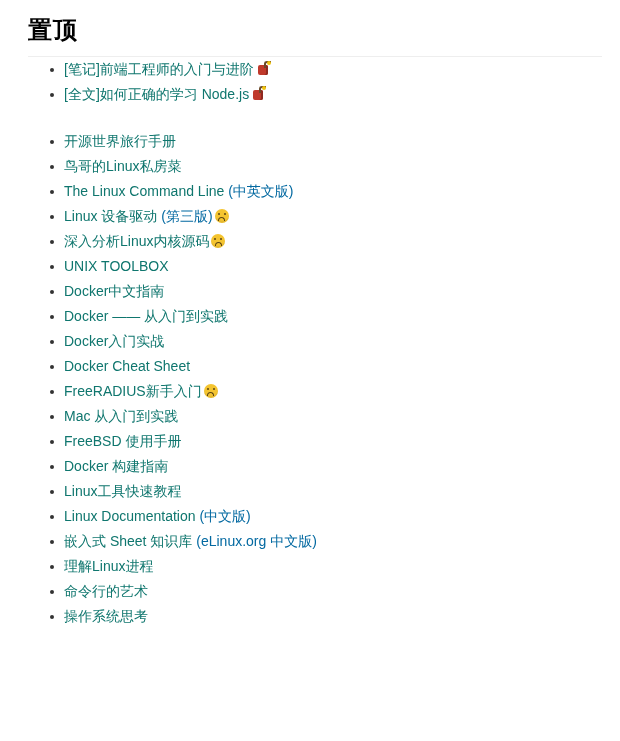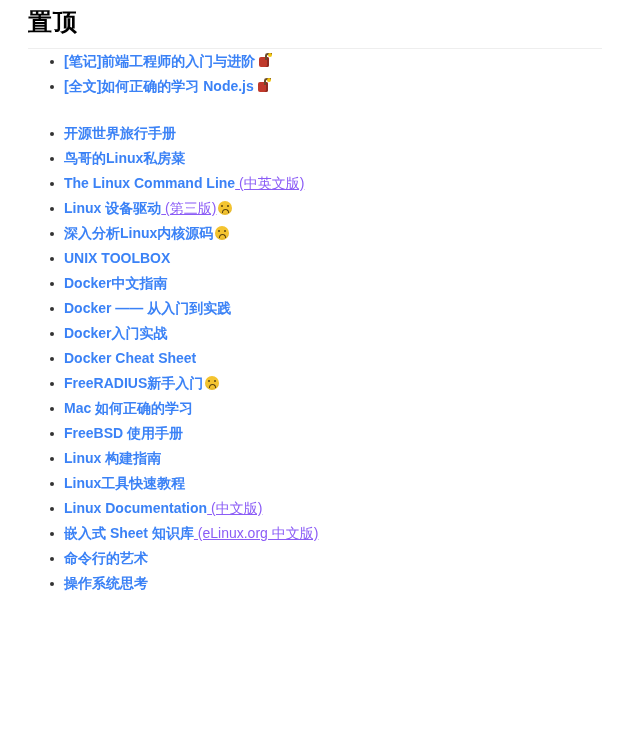--- a/index.html
+++ b/index.html
@@ -9,21 +9,21 @@
   }
   body {
     width: 620px;
     height: 741px;
     overflow: hidden;
     font-family: "Liberation Sans", sans-serif;
     color: #333333;
     font-size: 14px;
   }
   .page {
-    padding: 6px 18px 0 28px;
+    padding: 14px 18px 0 28px;
     box-sizing: border-box;
   }
   h2.section-title {
     font-size: 24px;
     font-weight: bold;
     color: #000000;
     margin: 0 0 0 0;
     padding: 0 0 10px 0;
     border-bottom: 1px solid #eeeeee;
     letter-spacing: 1px;
@@ -50,27 +50,25 @@
     content: "";
     position: absolute;
     left: 22px;
     top: 11px;
     width: 4px;
     height: 4px;
     border-radius: 50%;
     background: #333333;
   }
   ul.link-list li a {
-    color: #3b82f6;
+    color: #0f766e;
     text-decoration: none;
-    font-weight: bold;
   }
   .suffix {
-    color: #8b5cf6;
-    text-decoration: underline;
+    color: #0369a1;
   }
   .emoji {
     display: inline-block;
     vertical-align: -2px;
     margin-left: 2px;
   }
   
   .emoji-firecracker {
     position: relative;
     width: 15px;
@@ -156,24 +154,25 @@
           <li><a href="#">鸟哥的Linux私房菜</a></li>
           <li><a href="#">The Linux Command Line</a><span class="suffix"> (中英文版)</span></li>
           <li><a href="#">Linux 设备驱动</a><span class="suffix"> (第三版)</span><span class="emoji emoji-frown"><span class="eye l"></span><span class="eye r"></span><span class="mouth"></span></span></li>
           <li><a href="#">深入分析Linux内核源码</a><span class="emoji emoji-frown"><span class="eye l"></span><span class="eye r"></span><span class="mouth"></span></span></li>
           <li><a href="#">UNIX TOOLBOX</a></li>
           <li><a href="#">Docker中文指南</a></li>
           <li><a href="#">Docker —— 从入门到实践</a></li>
           <li><a href="#">Docker入门实战</a></li>
           <li><a href="#">Docker Cheat Sheet</a></li>
           <li><a href="#">FreeRADIUS新手入门</a><span class="emoji emoji-frown"><span class="eye l"></span><span class="eye r"></span><span class="mouth"></span></span></li>
-          <li><a href="#">Mac 如何正确的学习</a></li>
+          <li><a href="#">Mac 从入门到实践</a></li>
           <li><a href="#">FreeBSD 使用手册</a></li>
-          <li><a href="#">Linux 构建指南</a></li>
+          <li><a href="#">Docker 构建指南</a></li>
           <li><a href="#">Linux工具快速教程</a></li>
           <li><a href="#">Linux Documentation</a><span class="suffix"> (中文版)</span></li>
           <li><a href="#">嵌入式 Sheet 知识库</a><span class="suffix"> (eLinux.org 中文版)</span></li>
+          <li><a href="#">理解Linux进程</a></li>
           <li><a href="#">命令行的艺术</a></li>
           <li><a href="#">操作系统思考</a></li>
         </ul>
       </div>
     </div>
 </div>
 
 </body></html>

